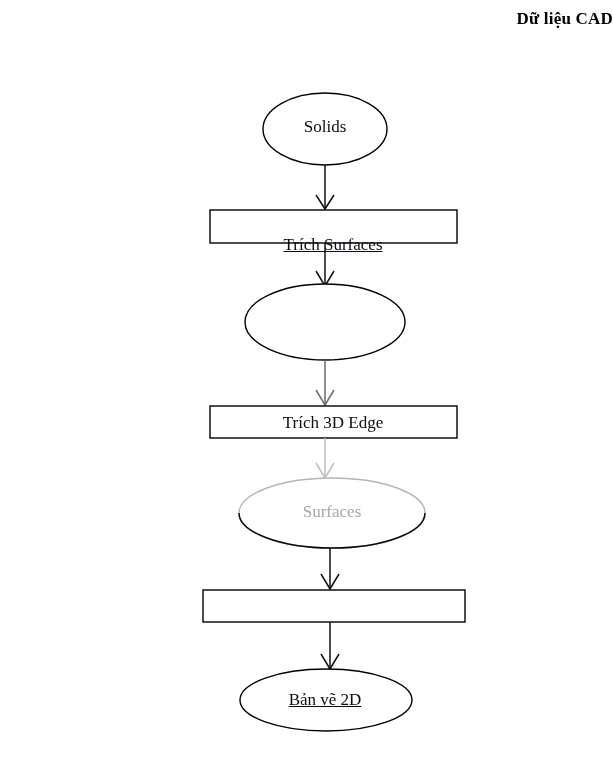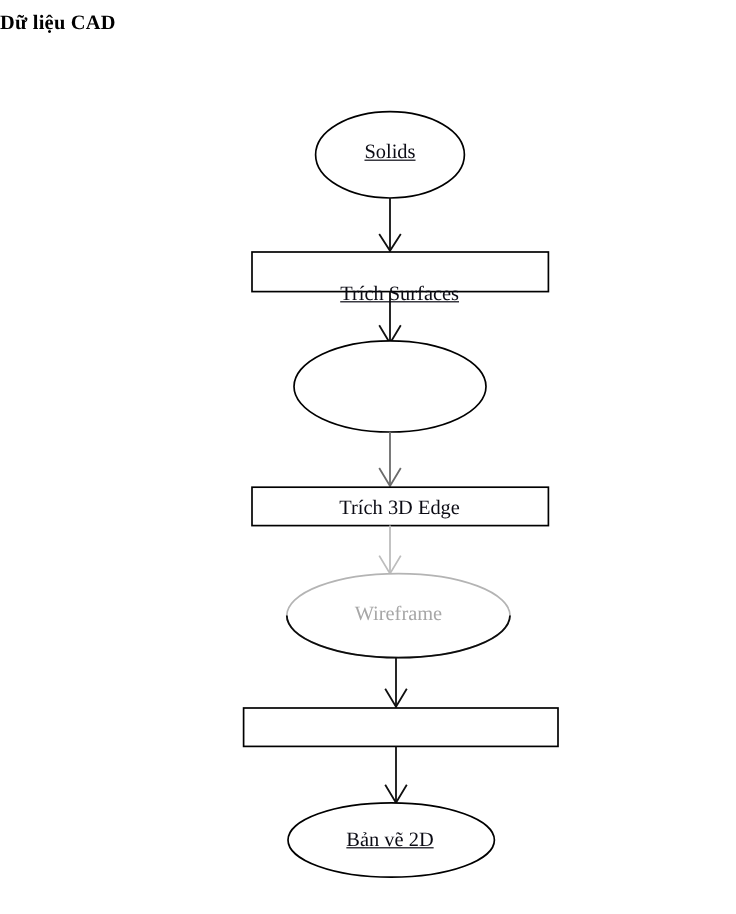--- a/index.html
+++ b/index.html
@@ -27,39 +27,39 @@
     left: 0; top: 0;
     width: 613px;
     height: 762px;
     display: block;
   }
   .diagram-title {
     position: absolute;
     left: 0;
     top: 9px;
     width: 613px;
-    text-align: left;
+    text-align: right;
     font-size: 17px;
     font-weight: bold;
     letter-spacing: 0.2px;
     white-space: nowrap;
   }
   .node-label {
     position: absolute;
     text-align: center;
     font-size: 17px;
     line-height: 1;
     white-space: nowrap;
     color: #0b0b14;
   }
   .node-label.muted {
     color: #a7a7a7;
   }
   
-  .lbl-solids      { left: 225px; top: 118px; width: 200px; text-decoration: underline; }
+  .lbl-solids      { left: 225px; top: 118px; width: 200px; }
   .lbl-trich-surf  { left: 233px; top: 236px; width: 200px; text-decoration: underline; }
   .lbl-surfaces    { left: 225px; top: 313px; width: 200px; }
   .lbl-trich-edge  { left: 233px; top: 414px; width: 200px; }
   .lbl-wireframe   { left: 232px; top: 503px; width: 200px; }
   .lbl-chieu       { left: 234px; top: 597px; width: 200px; }
   .lbl-ban-ve      { left: 225px; top: 691px; width: 200px; text-decoration: underline; }
 </style>
 </head>
 <body>
 
@@ -115,18 +115,18 @@
     <ellipse cx="326" cy="700" rx="86" ry="31" fill="#ffffff" stroke="#000000" stroke-width="1.4"></ellipse>
   </svg>
 
   <div class="node-label lbl-solids">Solids</div>
 
   <div class="node-label lbl-trich-surf">Trích Surfaces</div>
 
 
   <div class="node-label lbl-trich-edge">Trích 3D Edge</div>
 
-  <div class="node-label muted lbl-wireframe">Wireframe</div>
+  <div class="node-label muted lbl-wireframe">Surfaces</div>
 
 
   <div class="node-label lbl-ban-ve">Bản vẽ 2D</div>
 
 </div>
 
 </body></html>

